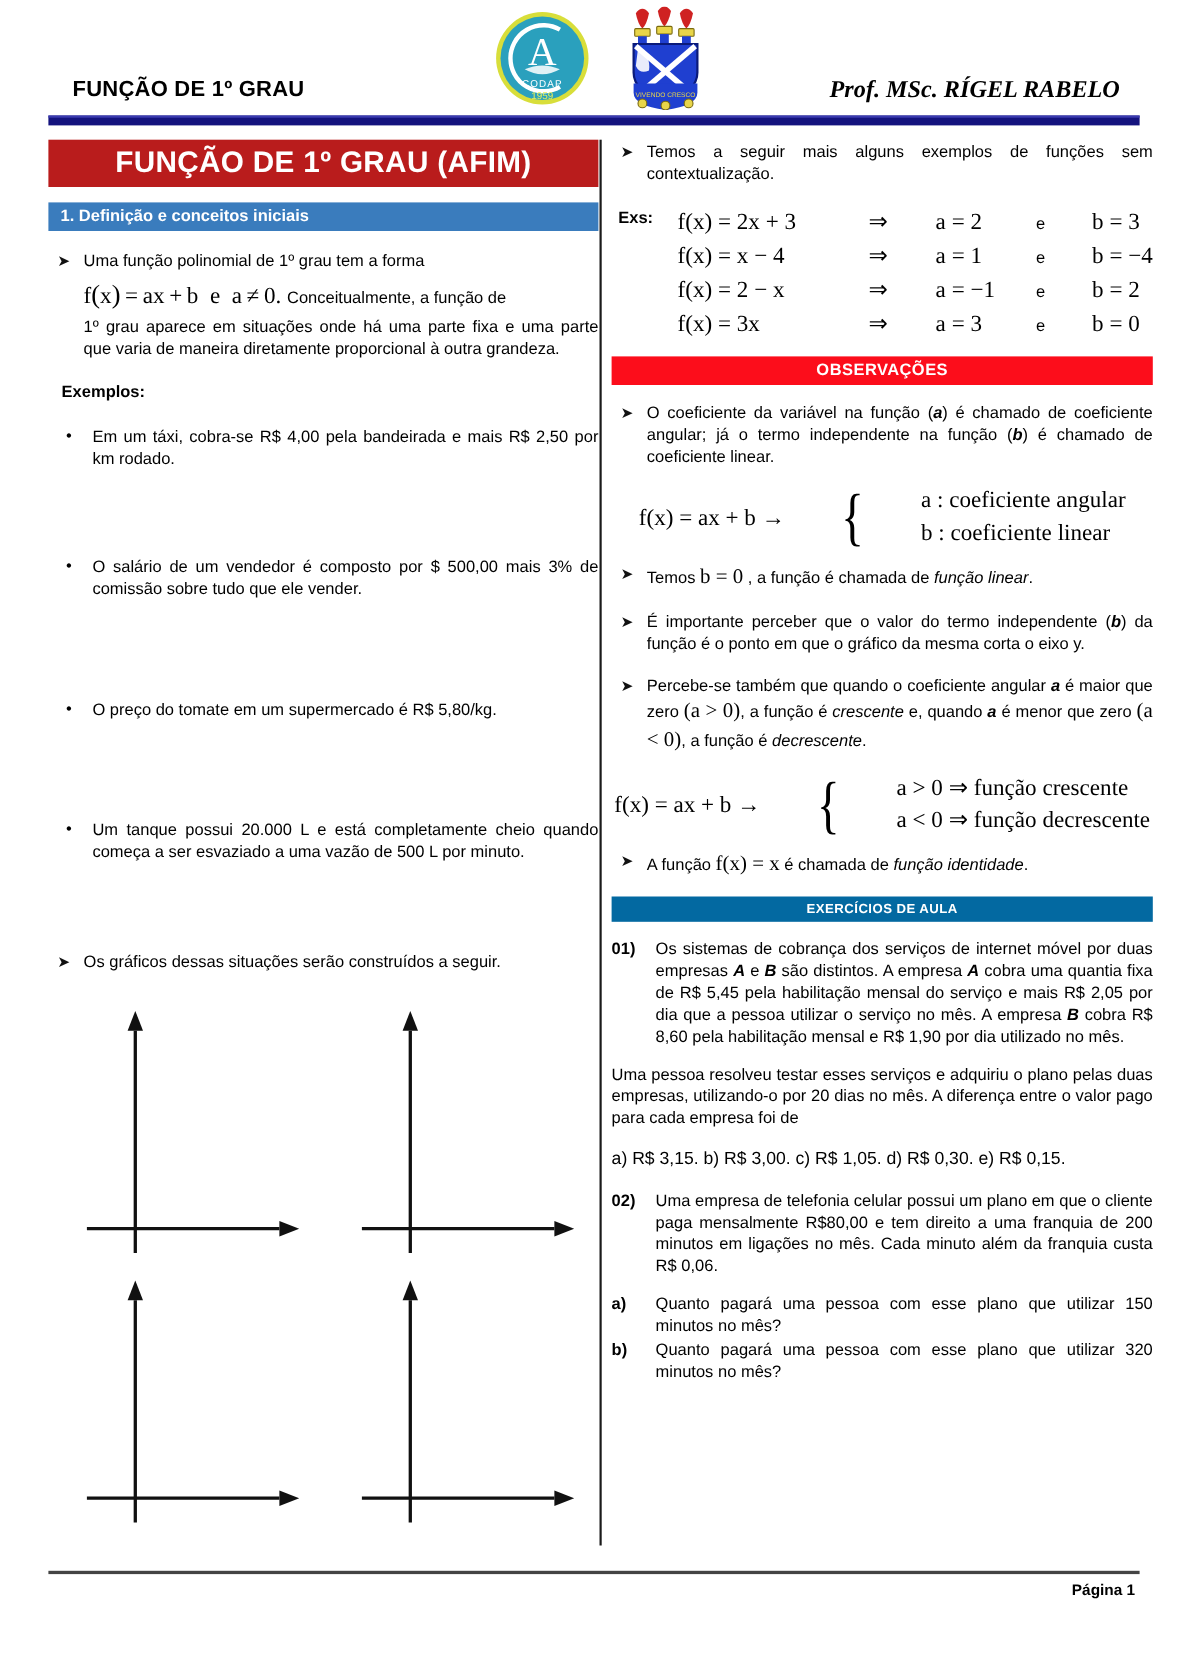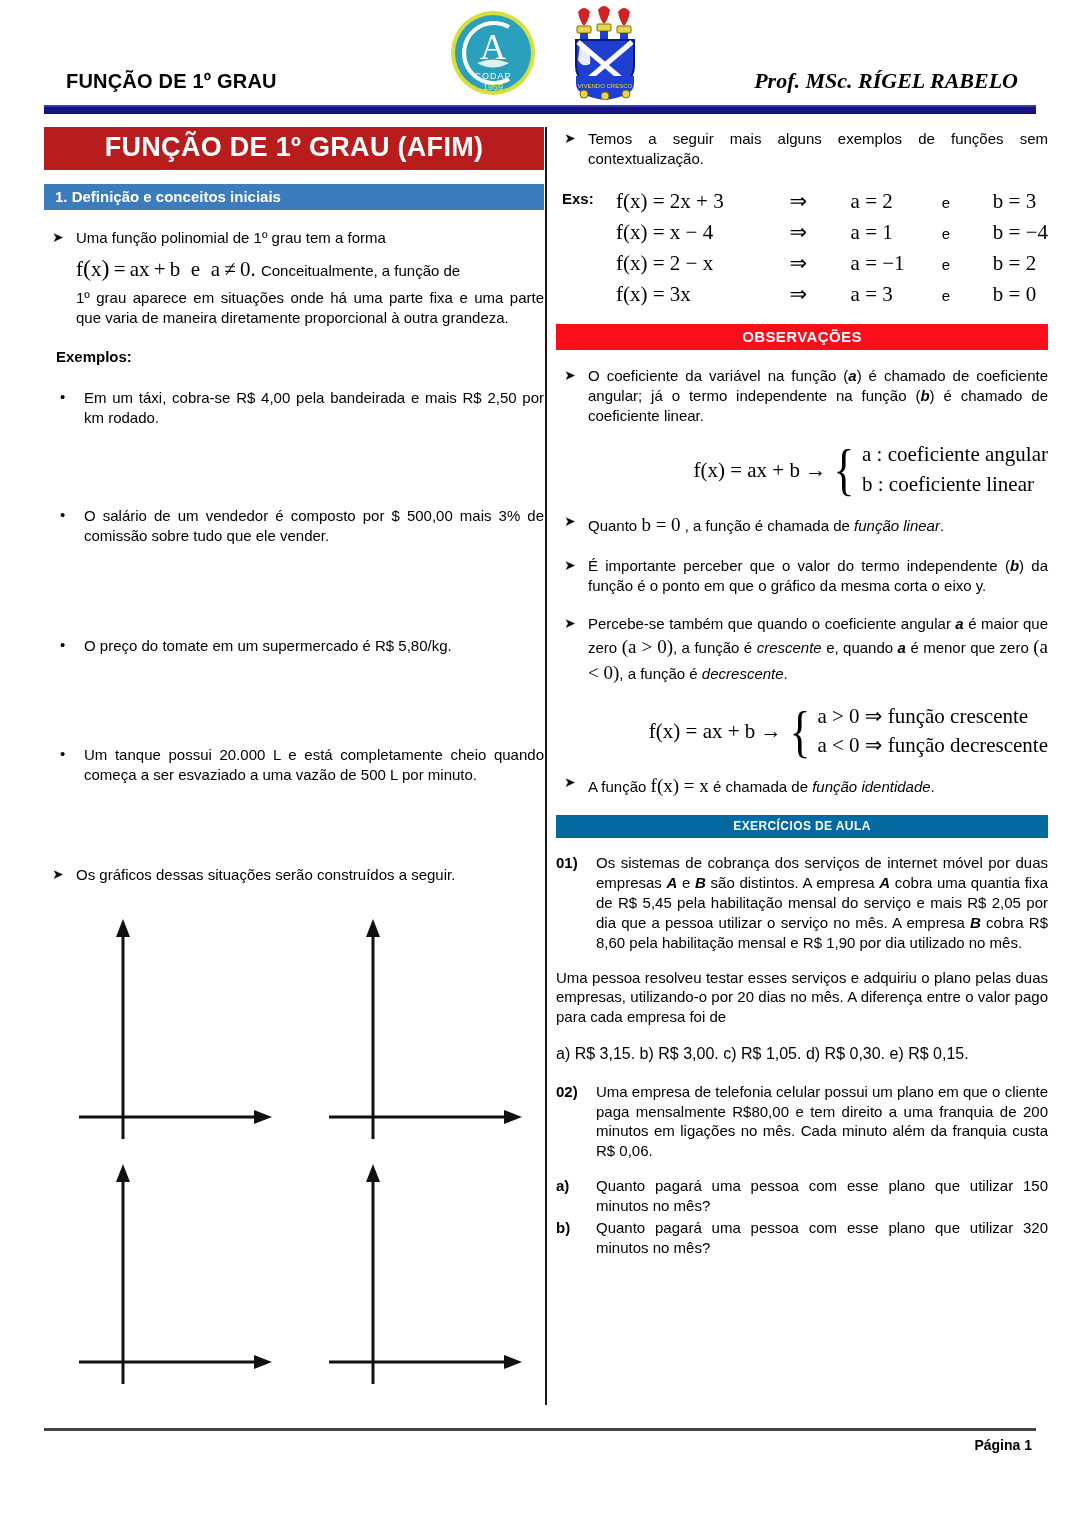--- a/index.html
+++ b/index.html
@@ -105,22 +105,22 @@
     padding:3px 0 3px 0;vertical-align:baseline;white-space:nowrap;
   }
   table.exs td.c1{width:175px;}
   table.exs td.c2{width:62px;}
   table.exs td.c3{width:92px;}
   table.exs td.c4{width:52px;font-family:"Liberation Sans",sans-serif;font-size:15px;}
   table.exs td.c5{width:auto;}
 
   
   .brace-block{
-    display:flex;align-items:center;justify-content:flex-end;
-    margin-top:14px;margin-bottom:6px;
+    display:flex;align-items:center;justify-content:center;
+    margin-top:14px;margin-bottom:6px;gap:44px;
   }
   .brace-lhs{
     font-family:"Liberation Serif", serif;font-size:21px;white-space:nowrap;
     margin-right:2px;
   }
   .brace-glyph{
     font-family:"Liberation Serif", serif;
     font-size:58px;line-height:.85;font-weight:300;
     margin:0 4px 0 2px;transform:scaleX(.75);
   }
@@ -371,21 +371,21 @@
       <span class="brace-lhs">f(x) = ax + b →</span>
       <span class="brace-glyph">{</span>
       <span class="brace-rows">
         <div>a : coeficiente angular</div>
         <div>b : coeficiente linear</div>
       </span>
     </div>
 
     <div class="arrow-item" style="margin-top:12px;">
       <span class="ar">➤</span>
-      <span>Quanto </span><span class="math-inline">b = 0</span><span> , a função é chamada de </span><span class="it">função linear</span><span>.</span>
+      <span>Temos </span><span class="math-inline">b = 0</span><span> , a função é chamada de </span><span class="it">função linear</span><span>.</span>
     </div>
 
     <div class="arrow-item" style="margin-top:18px;">
       <span class="ar">➤</span>
       <span>É importante perceber que o valor do termo independente (</span><span class="bd it">b</span><span>) da função é o ponto em que o gráfico da mesma corta o eixo y.</span>
     </div>
 
     <div class="arrow-item" style="margin-top:18px;">
       <span class="ar">➤</span>
       <span>Percebe-se também que quando o coeficiente angular </span><span class="bd it">a</span><span> é maior que zero </span><span class="math-inline">(a &gt; 0)</span><span>, a função é </span><span class="it">crescente</span><span> e, quando </span><span class="bd it">a</span><span> é menor que zero </span><span class="math-inline">(a &lt; 0)</span><span>, a função é </span><span class="it">decrescente</span><span>.</span>

